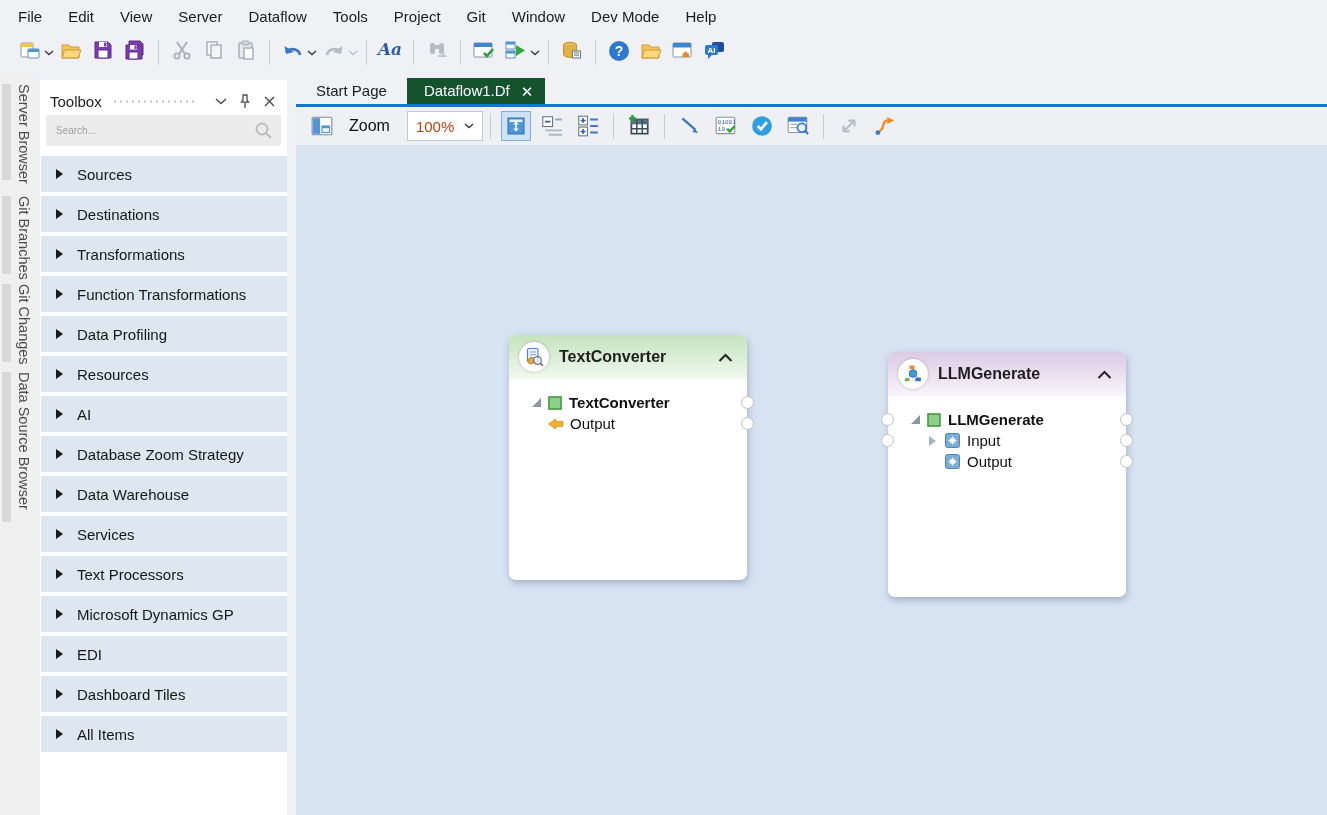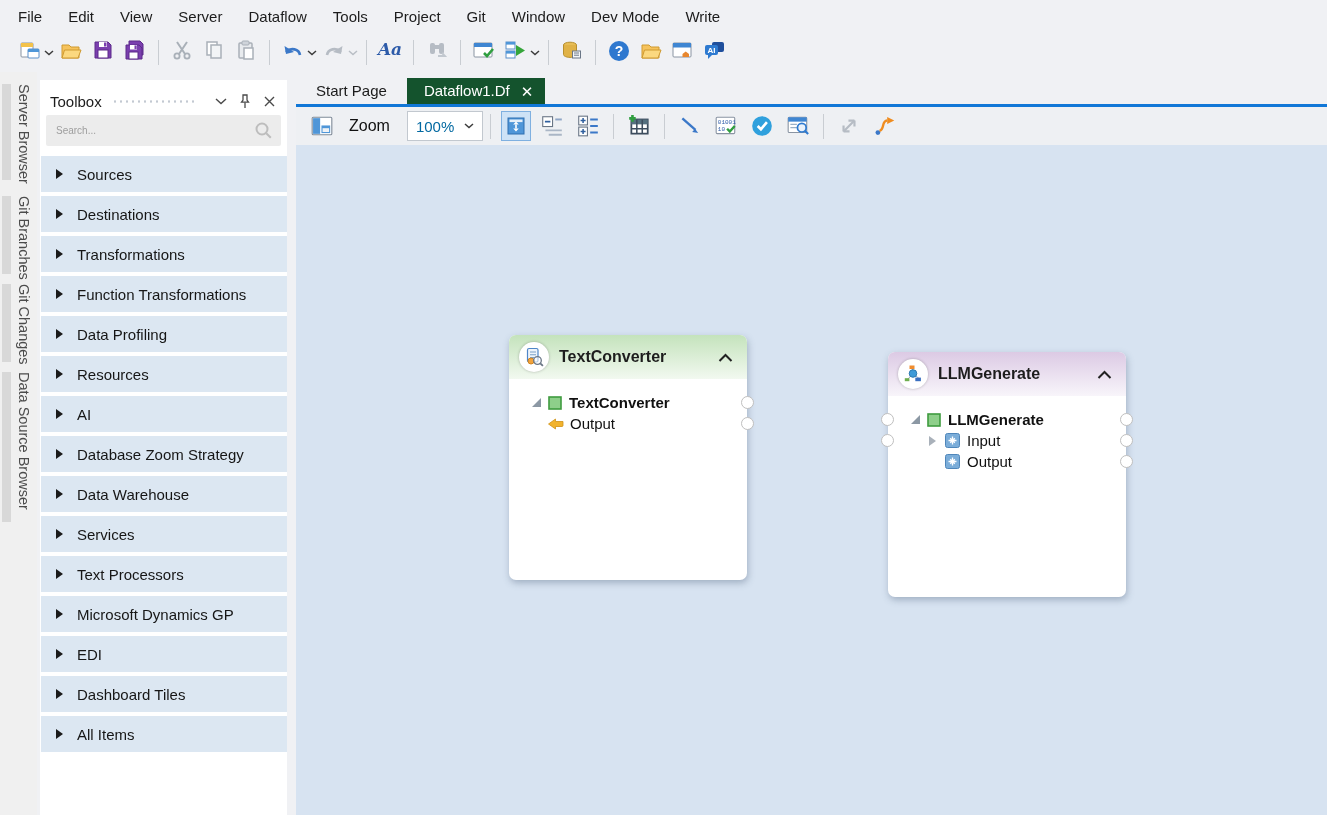--- a/index.html
+++ b/index.html
@@ -54,21 +54,21 @@
   .doc-tab.active { background:#14532d; color:#fff; display:flex; align-items:center; gap:11px; padding:0 12px 0 17px; }
   .tab-close { font-size:15px; line-height:1; color:#fff; cursor:pointer; }
   .accent-line { position:absolute; left:296px; top:104px; right:0; height:3px; background:#1177d7; }
 
   
   .df-toolbar { position:absolute; left:296px; top:107px; right:0; height:38px;
                 display:flex; align-items:center; padding-left:8px; background:#eef0f3; }
   .zoom-label { font-size:16px; color:#111; margin:0 17px 0 9px; }
   .zoom-select { width:76px; height:30px; background:#fff; border:1px solid #c2c8cf;
                  display:flex; align-items:center; justify-content:space-between;
-                 padding:0 8px; font-size:15px; color:#0369a1; cursor:pointer; }
+                 padding:0 8px; font-size:15px; color:#c2410c; cursor:pointer; }
   .dfbtn { height:30px; min-width:30px; display:flex; align-items:center; justify-content:center; margin:0 3px; }
   .dfbtn.active { background:#cde2f6; border:1px solid #7fb0e0; }
 
   
   .canvas { position:absolute; left:296px; top:145px; right:0; bottom:0; background:#d7e3f1; }
   .node { position:absolute; width:238px; height:245px; background:#fff; border-radius:7px;
           box-shadow:1px 3px 7px rgba(60,80,110,.35); }
   .node-header { height:44px; border-radius:7px 7px 0 0; display:flex; align-items:center;
                  padding:0 14px 0 10px; cursor:move; }
   .node-header.green  { background:linear-gradient(#c4e3bc 0%, #f2f9f0 100%); }
@@ -95,21 +95,21 @@
     <span class="menu-item">File</span>
     <span class="menu-item">Edit</span>
     <span class="menu-item">View</span>
     <span class="menu-item">Server</span>
     <span class="menu-item">Dataflow</span>
     <span class="menu-item">Tools</span>
     <span class="menu-item">Project</span>
     <span class="menu-item">Git</span>
     <span class="menu-item">Window</span>
     <span class="menu-item">Dev Mode</span>
-    <span class="menu-item">Write</span>
+    <span class="menu-item">Help</span>
   </div>
 
   <div class="toolbar">
     <span class="tbtn">
       <svg width="24" height="24" viewBox="0 0 24 24">
           <rect x="3" y="4" width="12" height="14" rx="1" fill="#fff" stroke="#8a94a2"></rect>
           <rect x="3" y="4" width="12" height="4" fill="#f3c24a"></rect>
           <rect x="10" y="10" width="11" height="9" rx="1" fill="#fff" stroke="#5b8fc9"></rect>
           <rect x="10" y="10" width="11" height="3" fill="#4f96d8"></rect>
         </svg>

